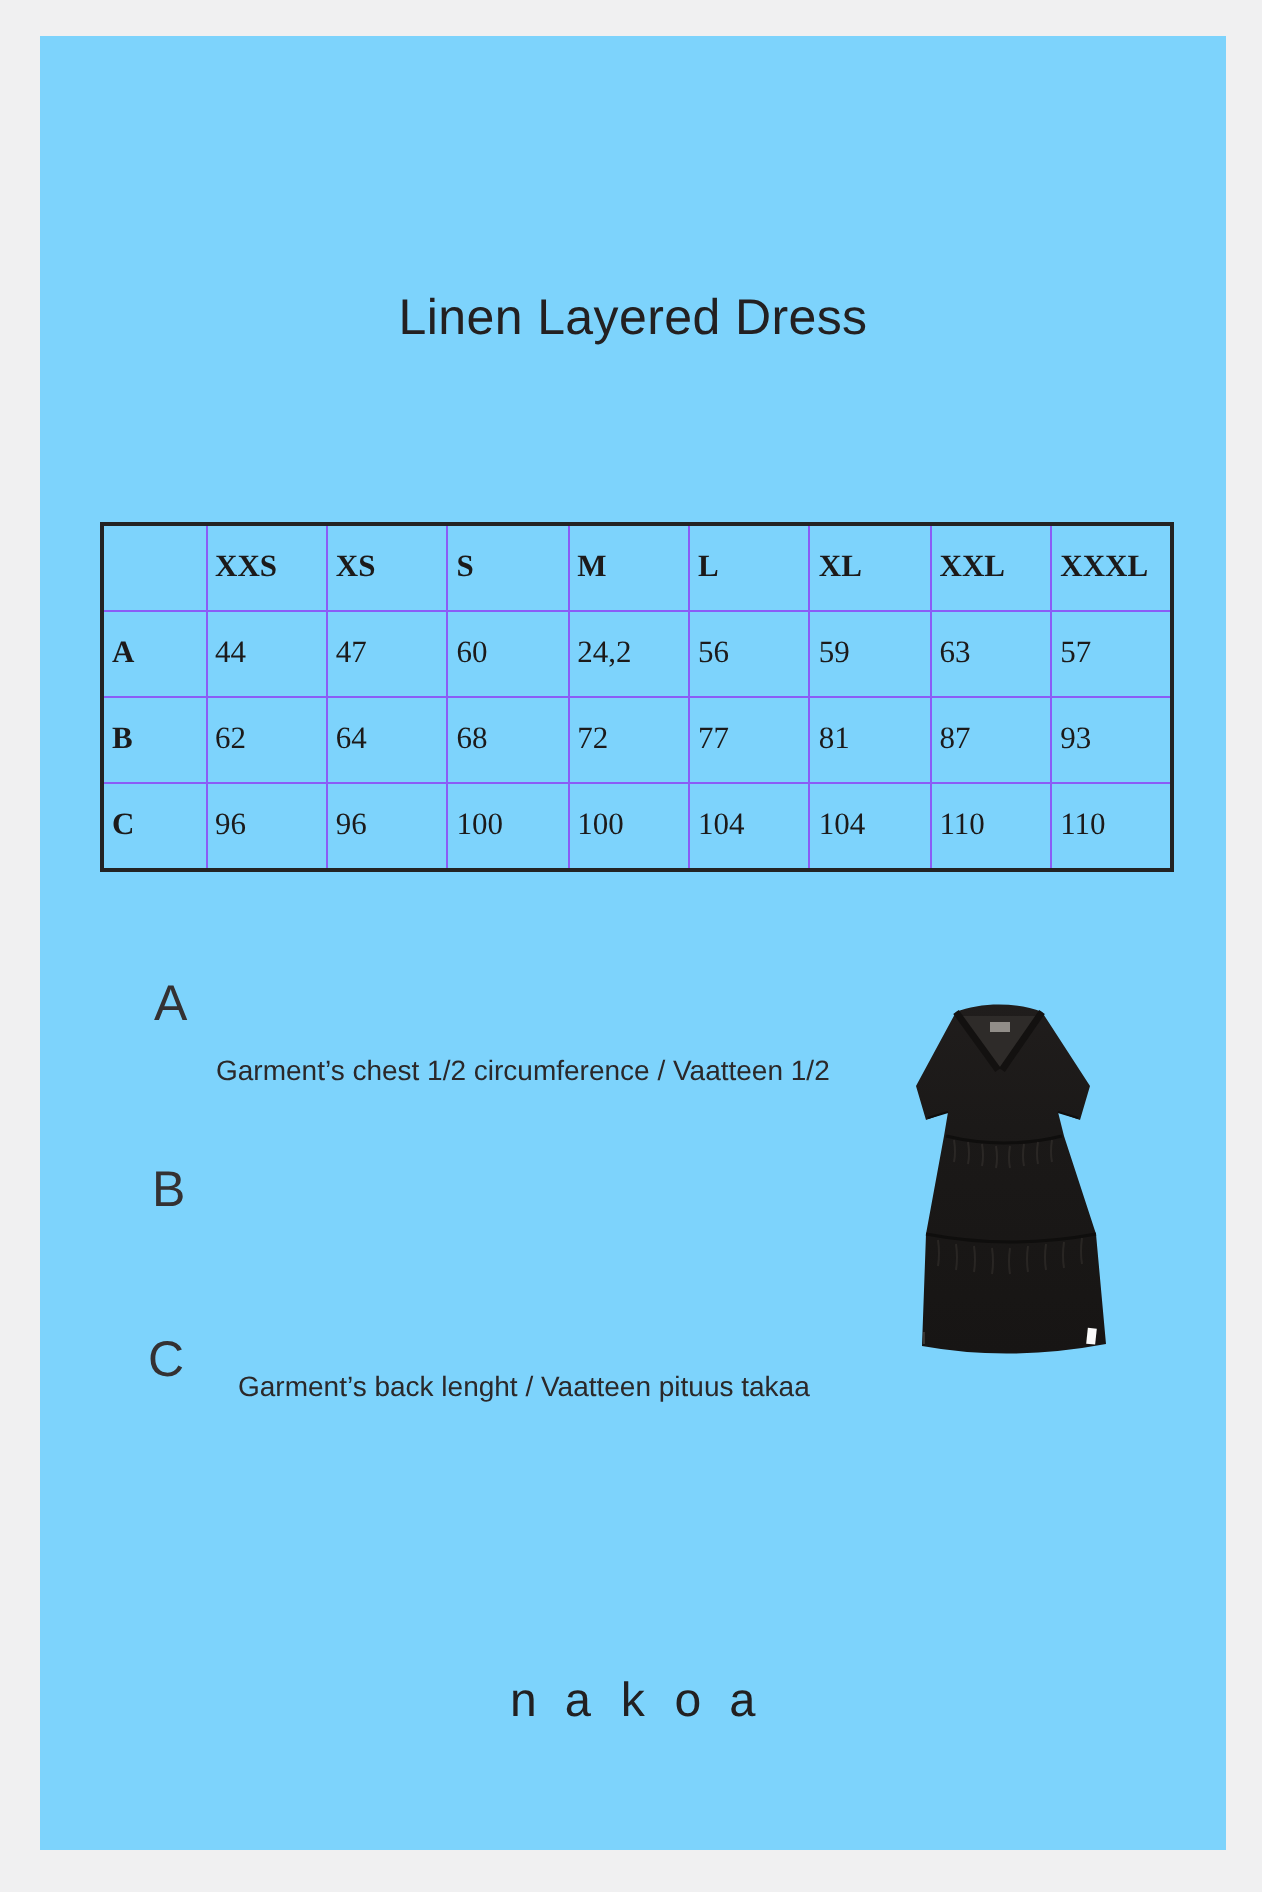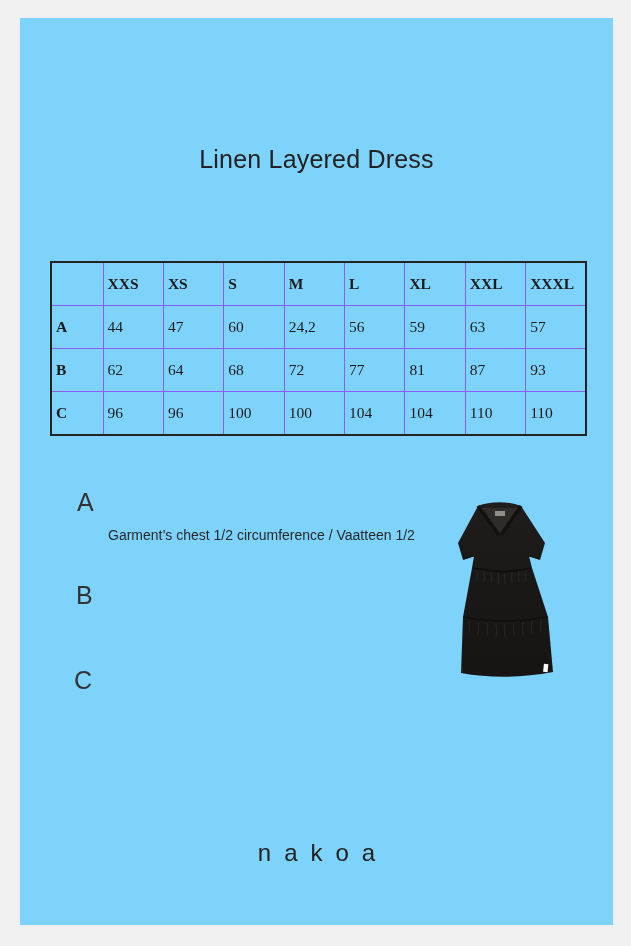--- a/index.html
+++ b/index.html
@@ -66,20 +66,21 @@
     width:130px;height:210px;
   }
   .logo{
     position:absolute;top:822px;left:0;width:100%;
     text-align:center;
     font-size:24px;line-height:26px;
     letter-spacing:13px;
     text-indent:13px;
     font-weight:300;
     color:#222021;
+    font-family:Liberation Mono, monospace;
   }
 </style>
 </head>
 <body>
 
 <div class="card">
 
   <div class="title">Linen Layered Dress</div>
 
   <table class="size-chart">
@@ -145,20 +146,23 @@
   </table>
 
   <div class="measure-letter letter-a">A</div>
   <div class="measure-text text-a">
     <div>Garment’s chest 1/2 circumference / Vaatteen 1/2</div>
   </div>
 
   <div class="measure-letter letter-b">B</div>
 
   <div class="measure-letter letter-c">C</div>
+  <div class="measure-text text-c">
+    <div>Garment’s back lenght / Vaatteen pituus takaa</div>
+  </div>
 
   <div class="dress-wrap">
     <svg width="130" height="210" viewBox="0 0 130 210">
       <defs>
         <linearGradient id="dressFill" x1="0" y1="0" x2="0" y2="1">
           <stop offset="0" stop-color="#201d1c"></stop>
           <stop offset="0.35" stop-color="#1b1918"></stop>
           <stop offset="1" stop-color="#171514"></stop>
         </linearGradient>
       </defs>

